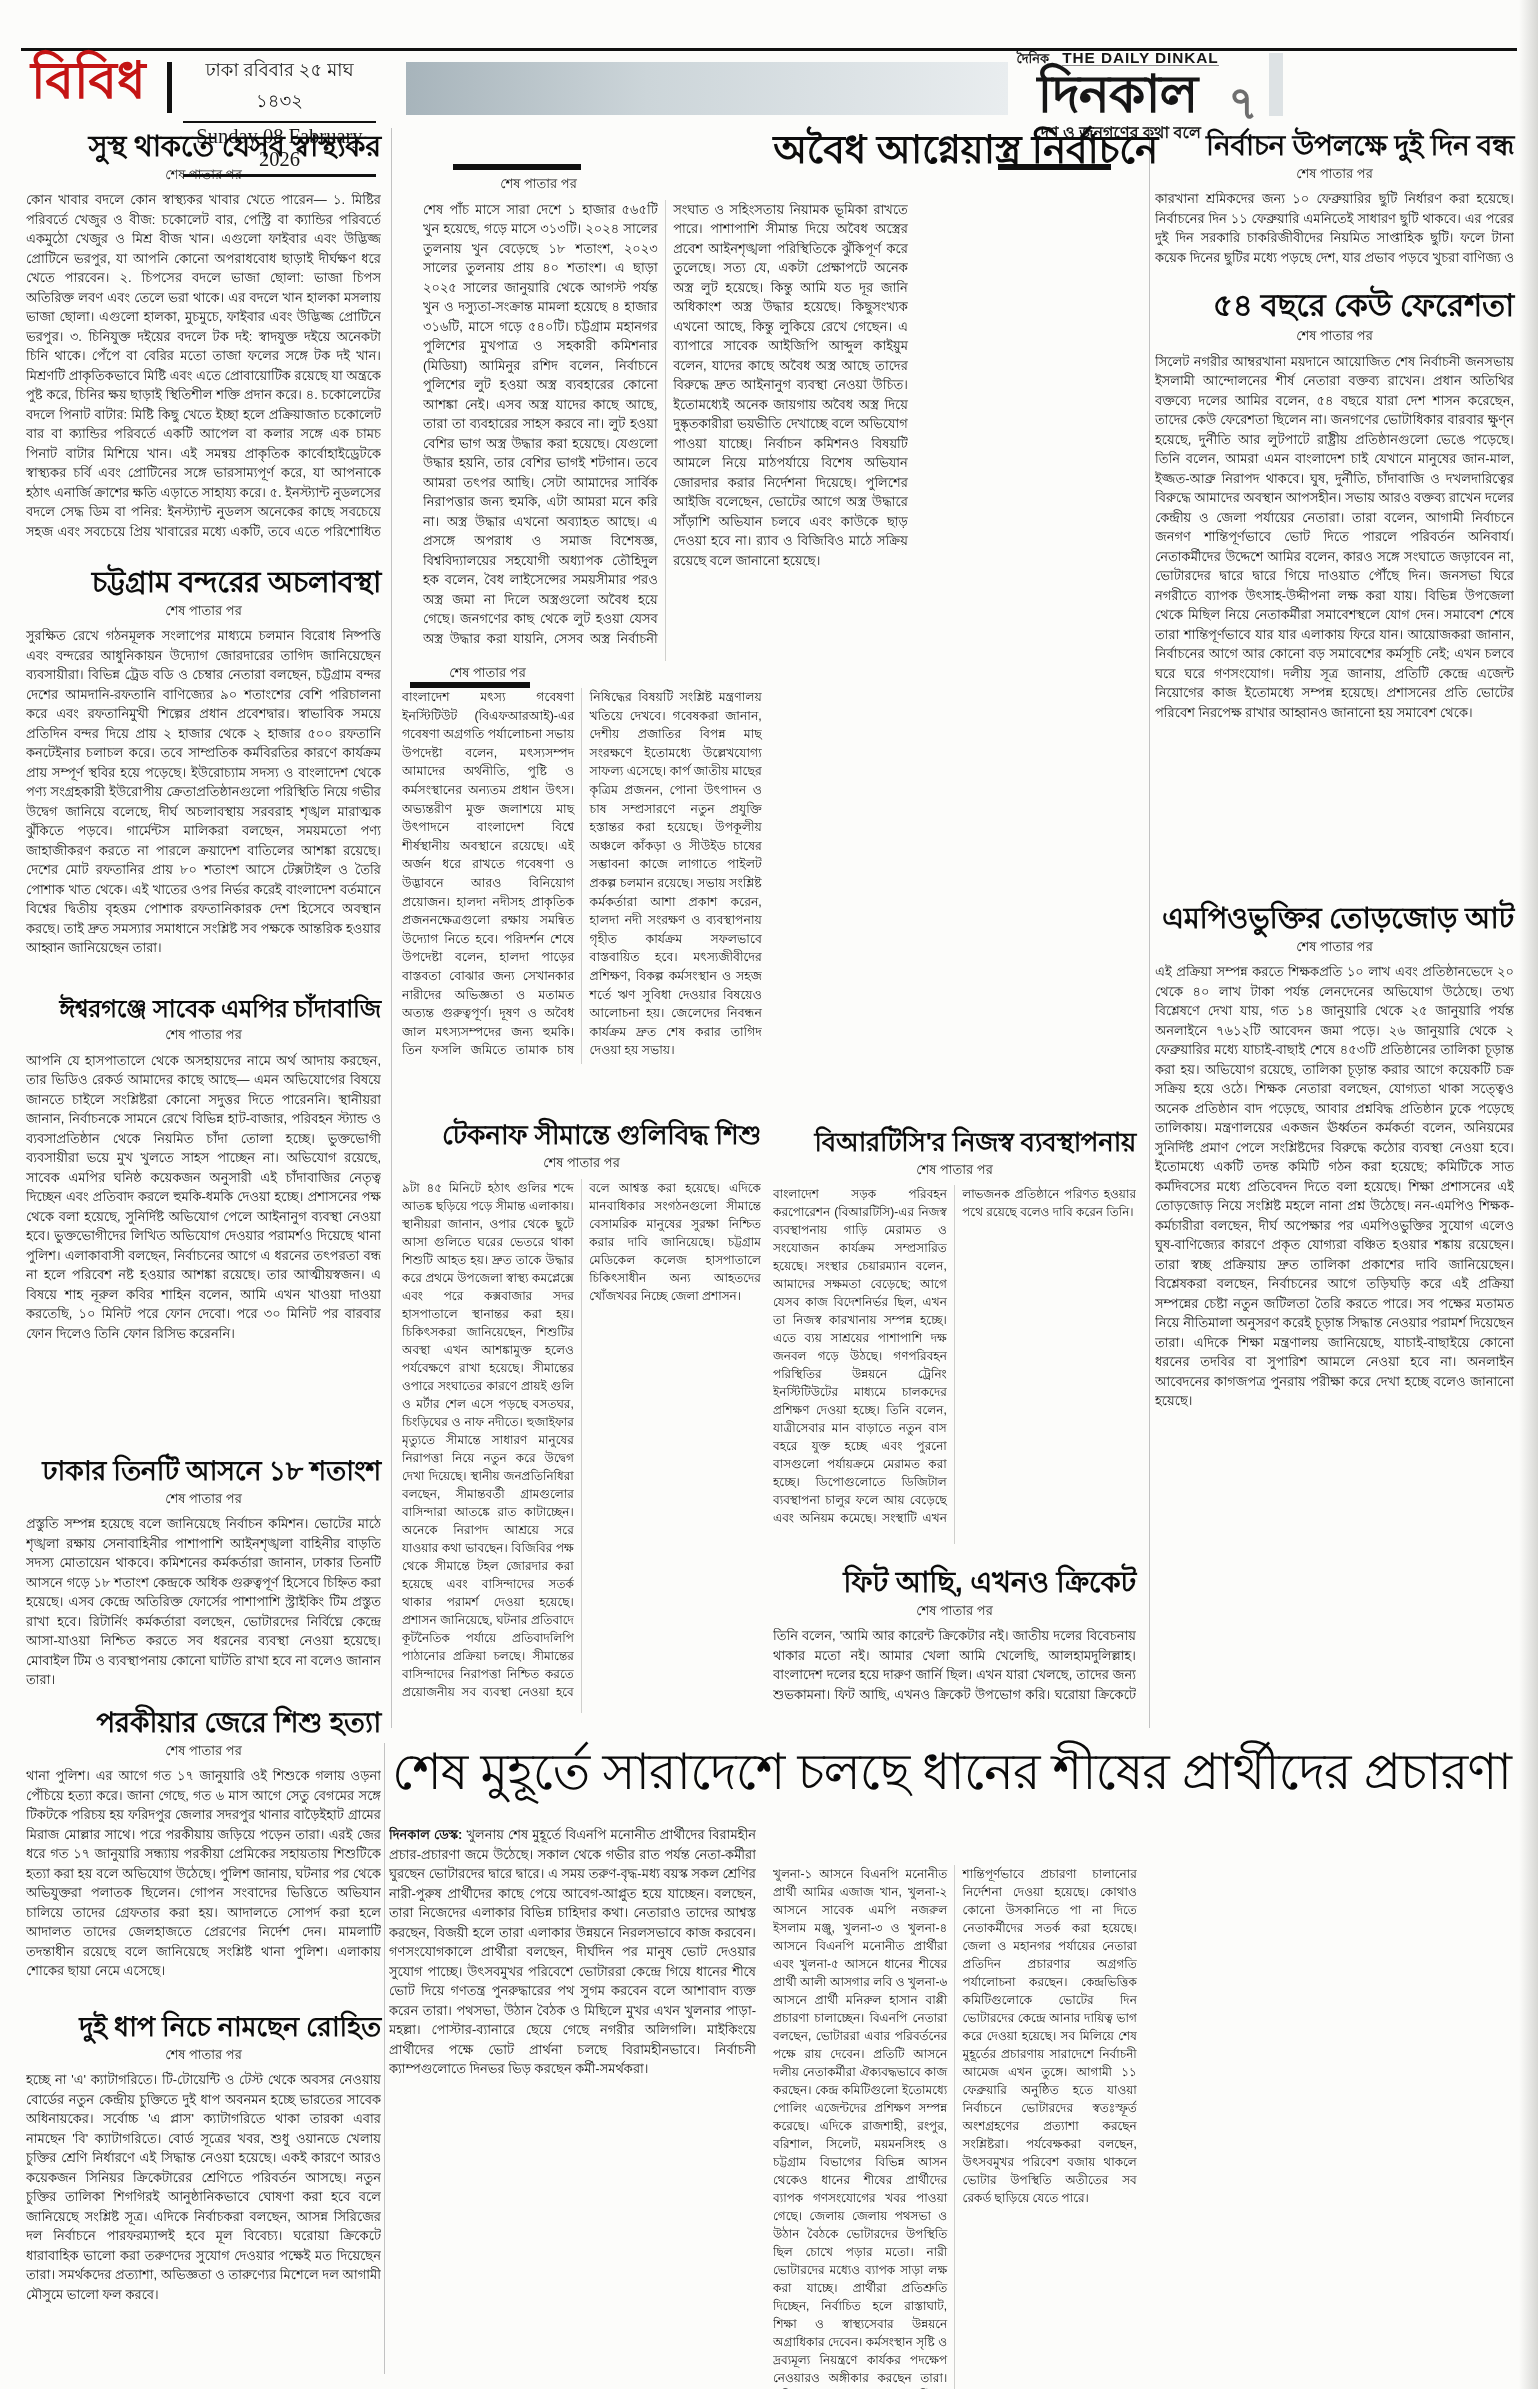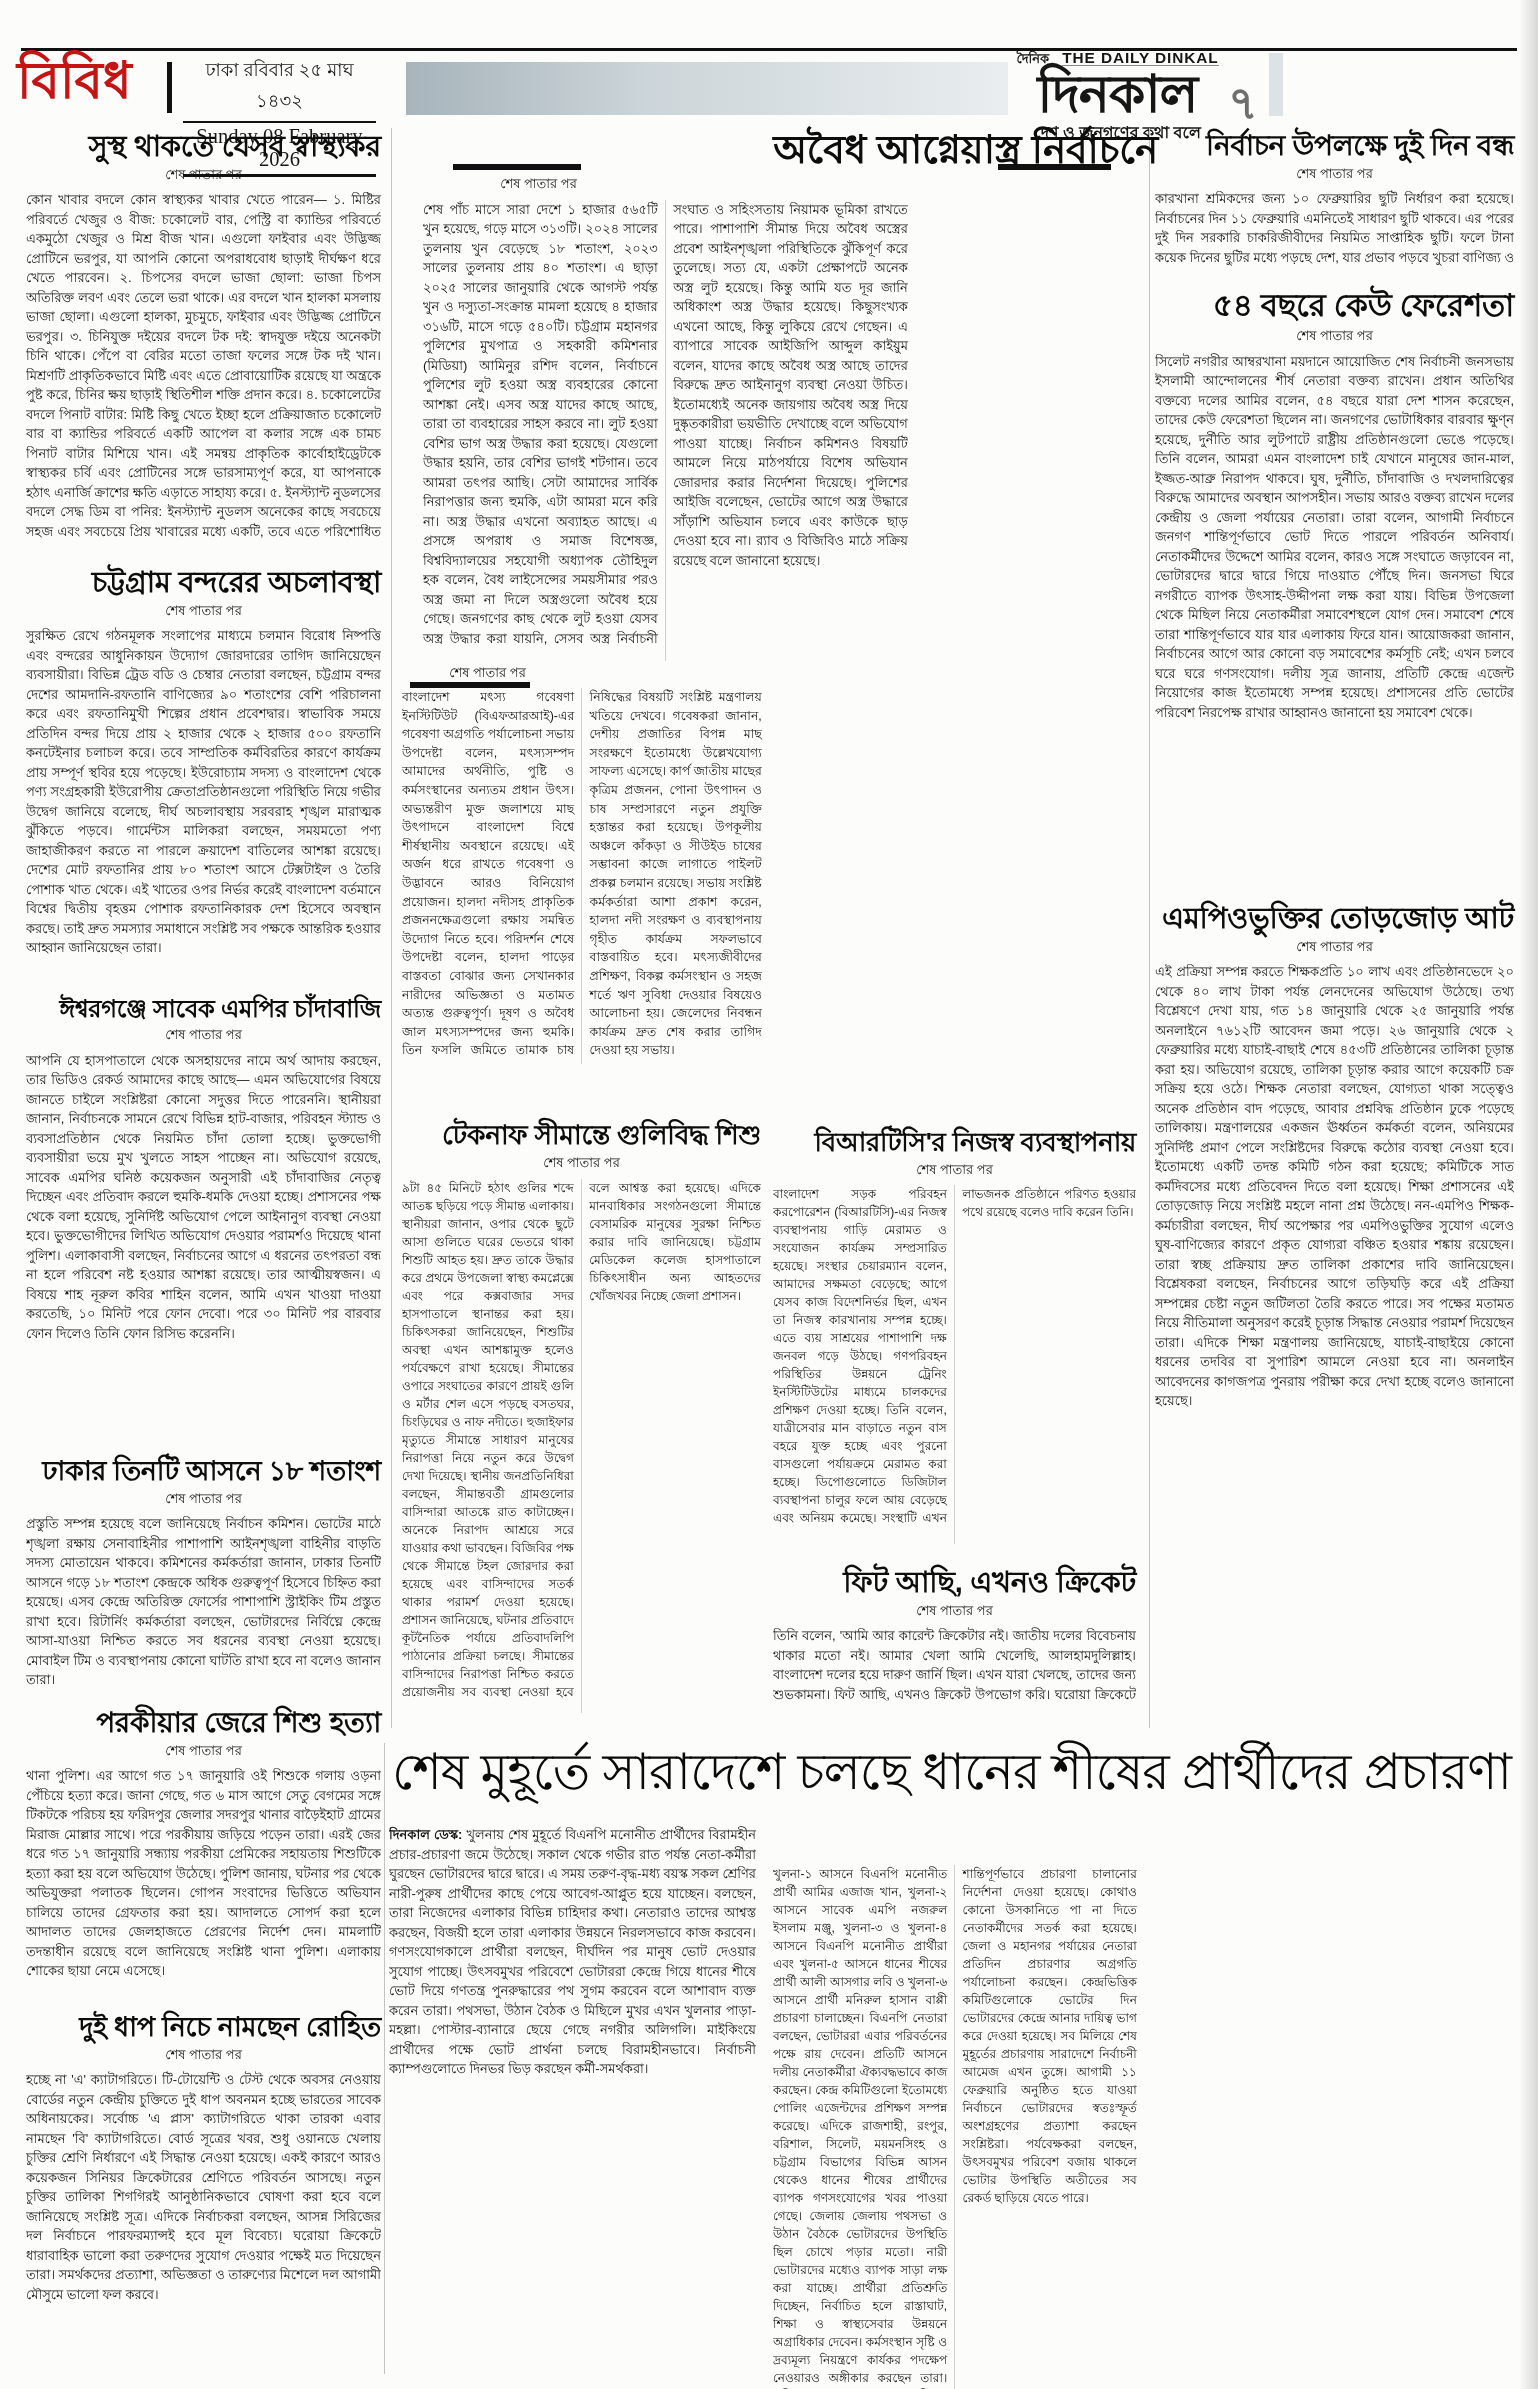--- a/index.html
+++ b/index.html
@@ -4,21 +4,21 @@
 <style>
   html,body{margin:0;padding:0;background:#e6e4df;}
   .page{position:relative;width:1538px;height:2389px;background:#fcfcfa;color:#161616;
         font-family:"Liberation Sans",sans-serif;overflow:hidden;}
   .rule{position:absolute;background:#111;}
   .vrule{position:absolute;width:0.9px;background:#c2c2c2;}
   .dash{position:absolute;height:6px;background:#111;}
   .edge{position:absolute;top:0;right:0;width:19px;height:2389px;
         background:linear-gradient(270deg,#d7d7d4,rgba(255,255,255,0));}
   
-  .section-label{position:absolute;left:17px;top:55px;font-size:51px;font-weight:800;color:#c41414;line-height:1;}
+  .section-label{position:absolute;left:31px;top:55px;font-size:51px;font-weight:800;color:#c41414;line-height:1;}
   .m-divider{position:absolute;left:167px;top:62px;width:5.1px;height:51px;background:#111;}
   .date-block{position:absolute;left:183px;top:56px;width:193px;text-align:center;}
   .date-bn{font-size:18px;border-bottom:2.6px solid #111;padding-bottom:3.4px;}
   .date-en{font-family:"Liberation Serif",serif;font-size:20.5px;border-bottom:3.4px solid #111;padding:1.7px 0 2.6px;}
   .ad-bar{position:absolute;left:406px;top:62px;width:602px;height:53px;
           background:linear-gradient(90deg,#a7b4bb,#ccd5d9 40%,#e9edef);}
   .logo-block{position:absolute;left:1013px;top:50px;width:209px;text-align:center;line-height:1;}
   .logo-top{display:flex;justify-content:space-between;align-items:center;padding:0 3.4px;}
   .logo-prefix{font-size:13px;font-weight:bold;}
   .logo-en{font-size:15.4px;font-weight:800;letter-spacing:0.9px;border-bottom:1.7px solid #888;}

